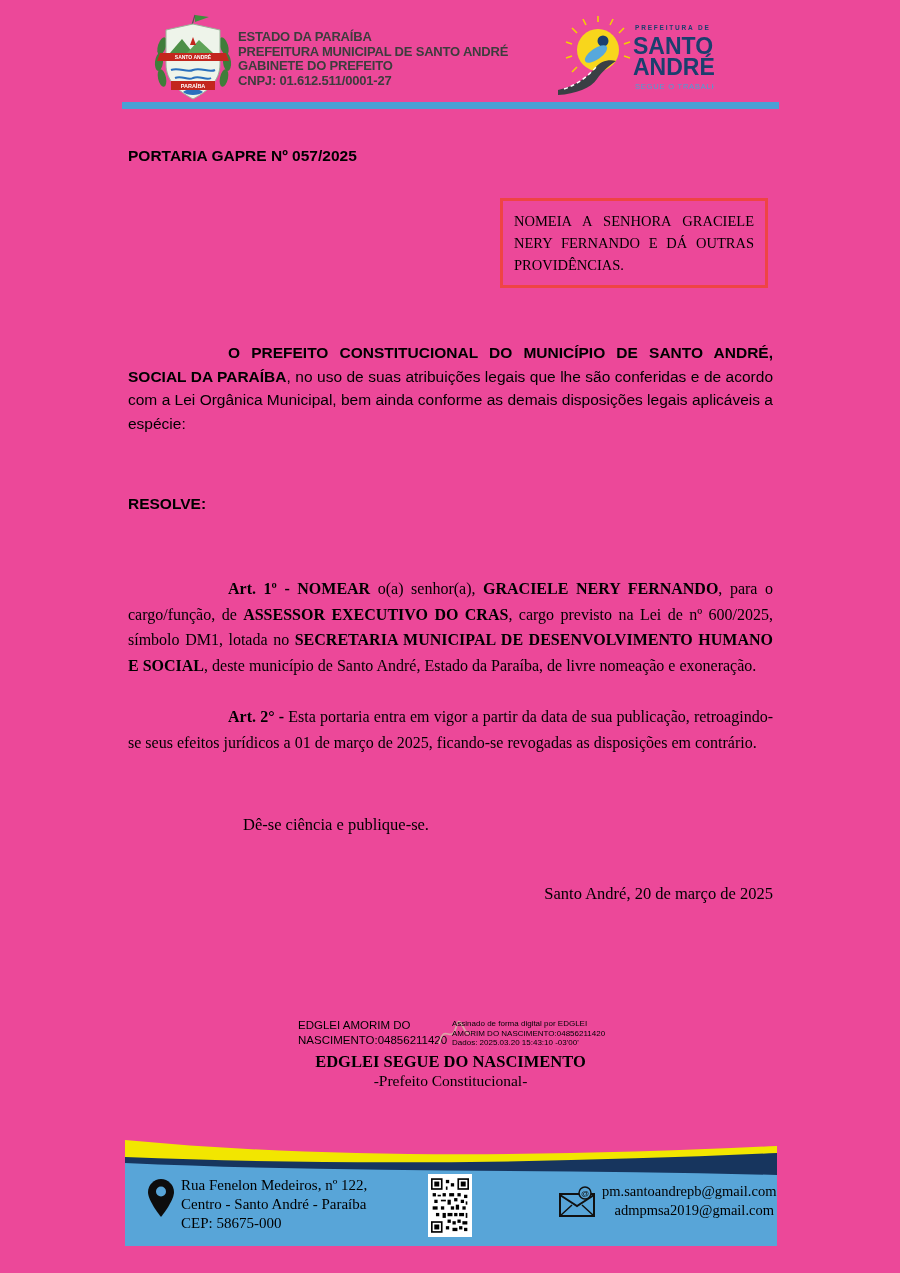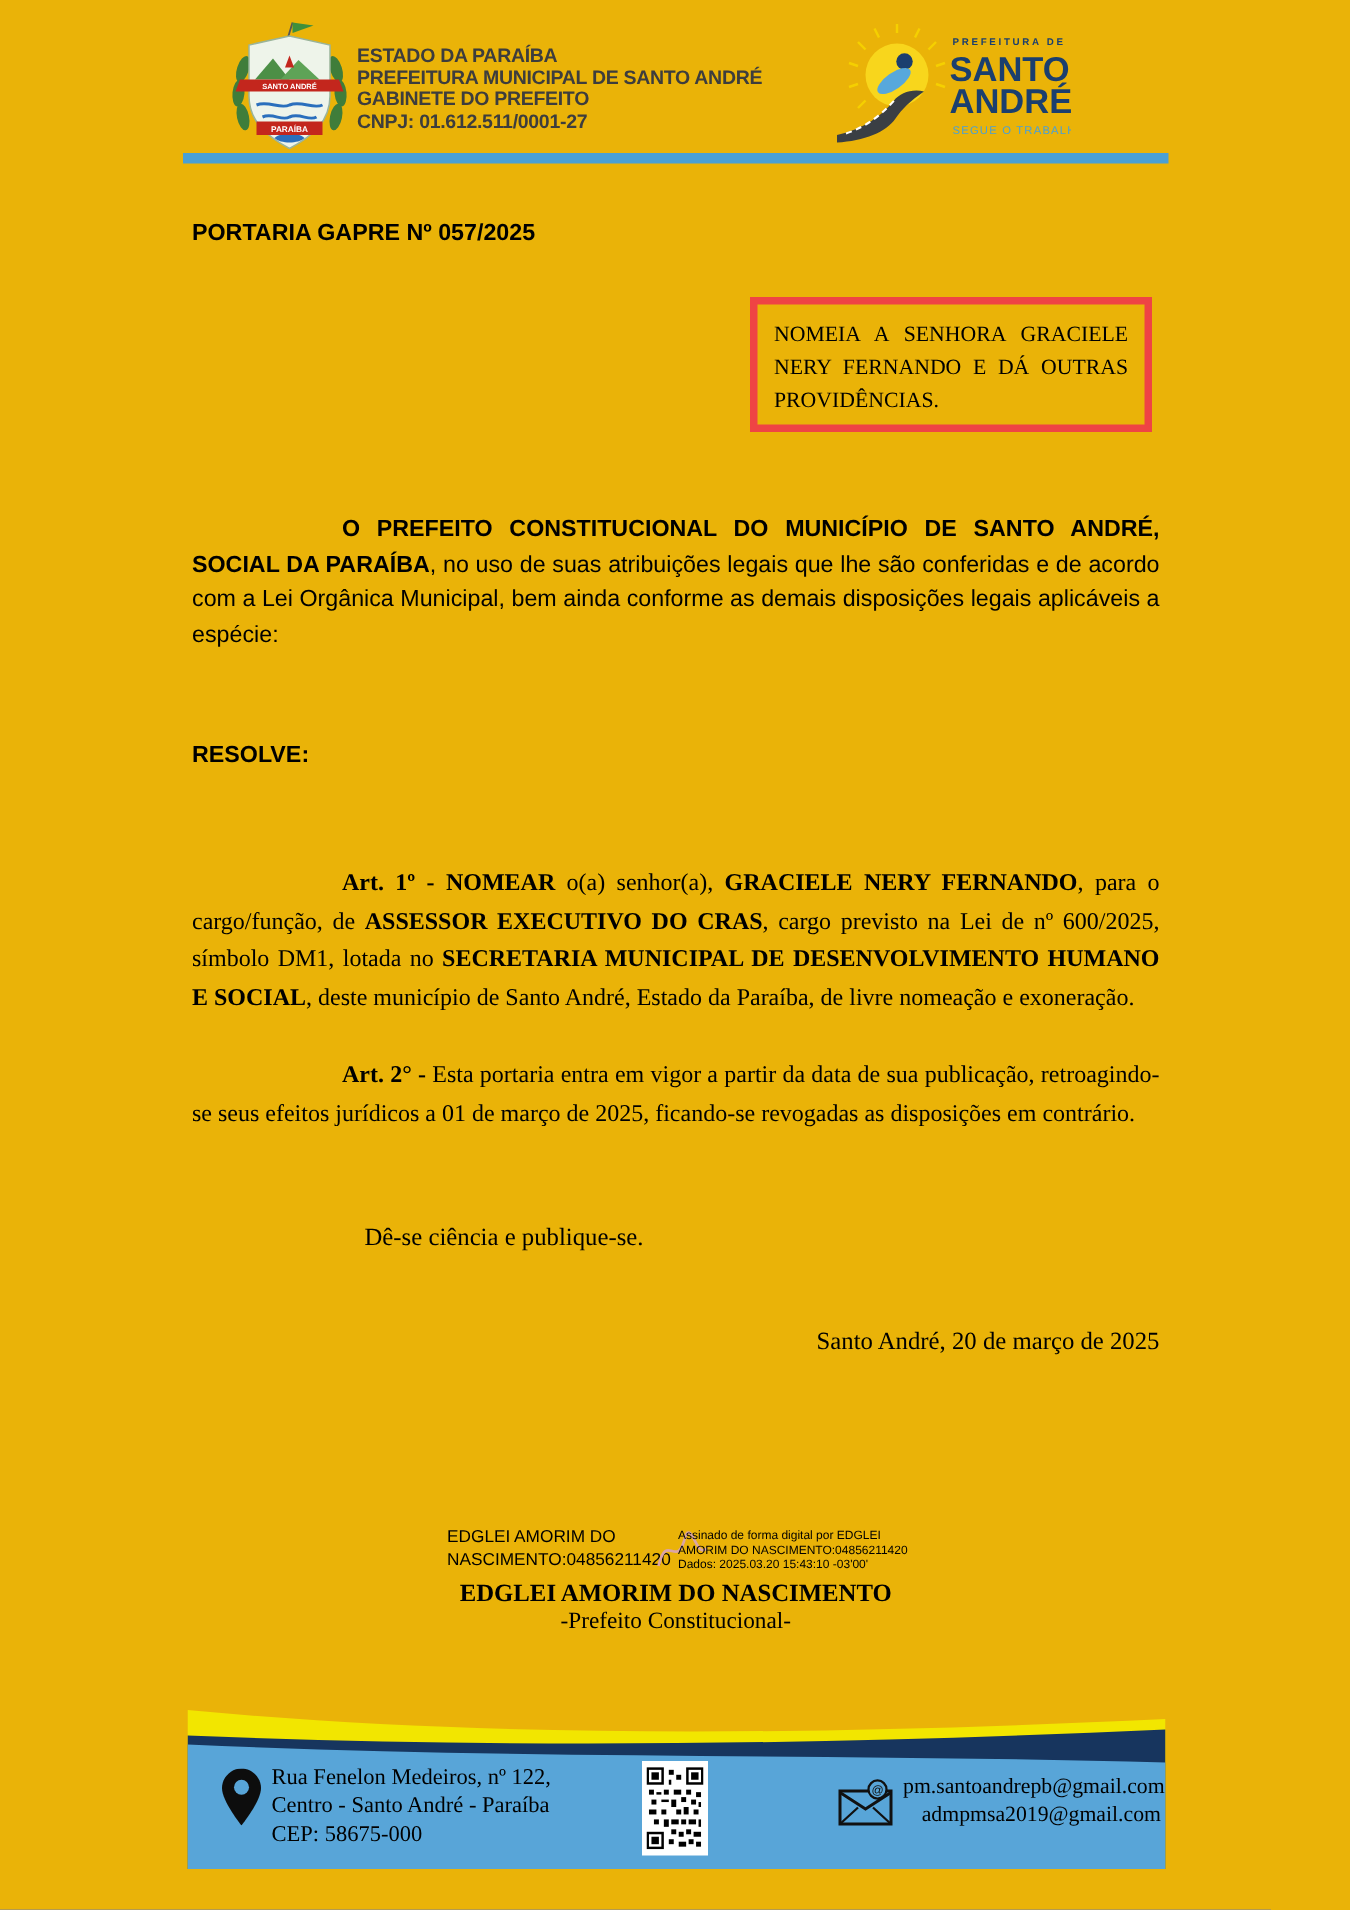--- a/index.html
+++ b/index.html
@@ -1,30 +1,30 @@
 <!DOCTYPE html>
 <html><head>
 <meta charset="utf-8">
 <style>
   html,body{margin:0;padding:0;background:#888;}
-  .page{position:relative;width:900px;height:1273px;margin:0 auto;background:#eab308;
+  .page{position:relative;width:900px;height:1273px;margin:0 auto;background:#ec4899;
         font-family:"Liberation Serif",serif;color:#000;overflow:hidden;}
 
   
   .crest{position:absolute;left:153px;top:12px;}
   .org{position:absolute;left:238px;top:30px;font-family:"Liberation Sans",sans-serif;
        font-weight:bold;font-size:13px;line-height:14.5px;color:#3d3d3d;letter-spacing:-0.2px;}
   .logo-right{position:absolute;left:556px;top:14px;}
   .divider{position:absolute;left:122px;top:102px;width:657px;height:7px;background:#4aa0d5;}
 
   
   .title{position:absolute;left:128px;top:147px;margin:0;font-family:"Liberation Sans",sans-serif;
          font-weight:bold;font-size:15.5px;}
   .summary-box{position:absolute;left:500px;top:198px;width:268px;height:90px;
-         border:5px solid #ef4444;box-sizing:border-box;padding:9px 11px;}
+         border:3px solid #ef4444;box-sizing:border-box;padding:9px 11px;}
   .summary-box p{margin:0;font-size:14.5px;line-height:22px;text-align:justify;}
   .preamble{position:absolute;left:128px;top:341px;width:645px;margin:0;
          font-family:"Liberation Sans",sans-serif;font-size:15.5px;line-height:23.5px;
          text-align:justify;text-indent:100px;}
   .resolve{position:absolute;left:128px;top:495px;margin:0;font-family:"Liberation Sans",sans-serif;
          font-weight:bold;font-size:15.5px;}
   .art{position:absolute;left:128px;width:645px;margin:0;font-size:16px;line-height:25.5px;
          text-align:justify;text-indent:100px;}
   .art1{top:576px;}
   .art2{top:704px;}
@@ -158,21 +158,21 @@
         <path d="M3,32 C9,8 15,36 21,12 C25,2 29,28 35,20" stroke="#dba5a5" stroke-width="1.8" fill="none"></path>
       </svg>
     </div>
     <div class="cert-info">
       <div>Assinado de forma digital por EDGLEI</div>
       <div>AMORIM DO NASCIMENTO:04856211420</div>
       <div>Dados: 2025.03.20 15:43:10 -03'00'</div>
     </div>
   </div>
 
-  <p class="signer-name">EDGLEI AMORIM DO NASCIMENTO</p>
+  <p class="signer-name">EDGLEI SEGUE DO NASCIMENTO</p>
   <p class="signer-title">-Prefeito Constitucional-</p>
 
   <div class="footer">
     <svg class="footer-waves" viewBox="0 0 652 113" preserveAspectRatio="none">
       <path d="M0,7 C200,26 420,24 652,13 L652,113 L0,113 Z" fill="#f2e600"></path>
       <path d="M0,24 C220,33 430,30 652,20 L652,113 L0,113 Z" fill="#17355e"></path>
       <path d="M0,30 C220,40 430,36 652,42 L652,113 L0,113 Z" fill="#58a5d8"></path>
     </svg>
 
     <div class="pin">

